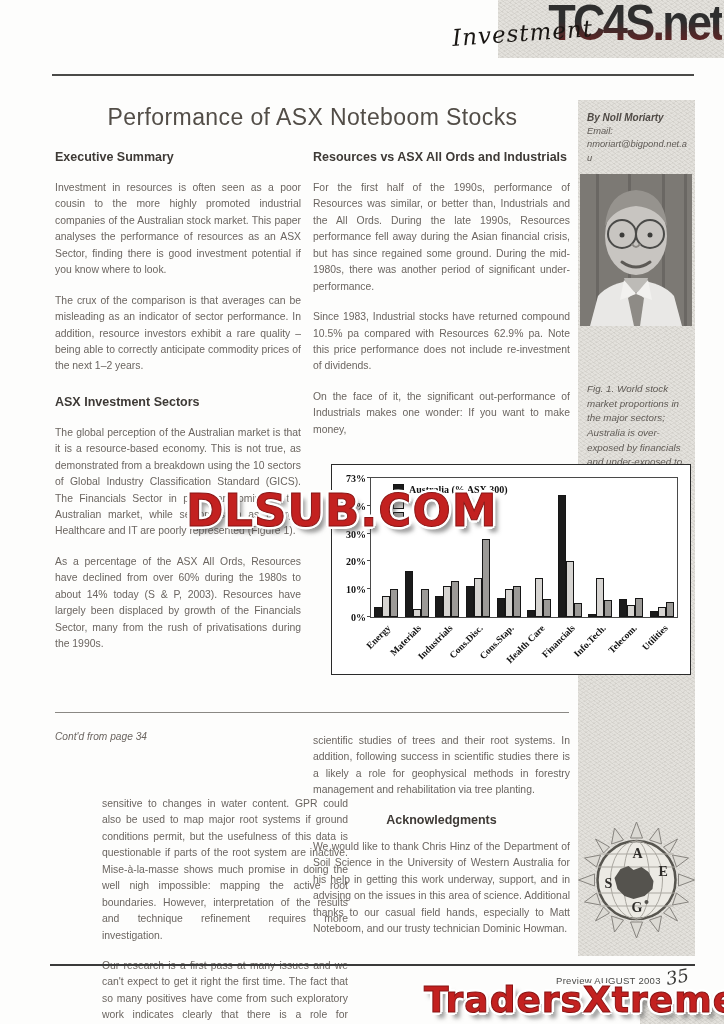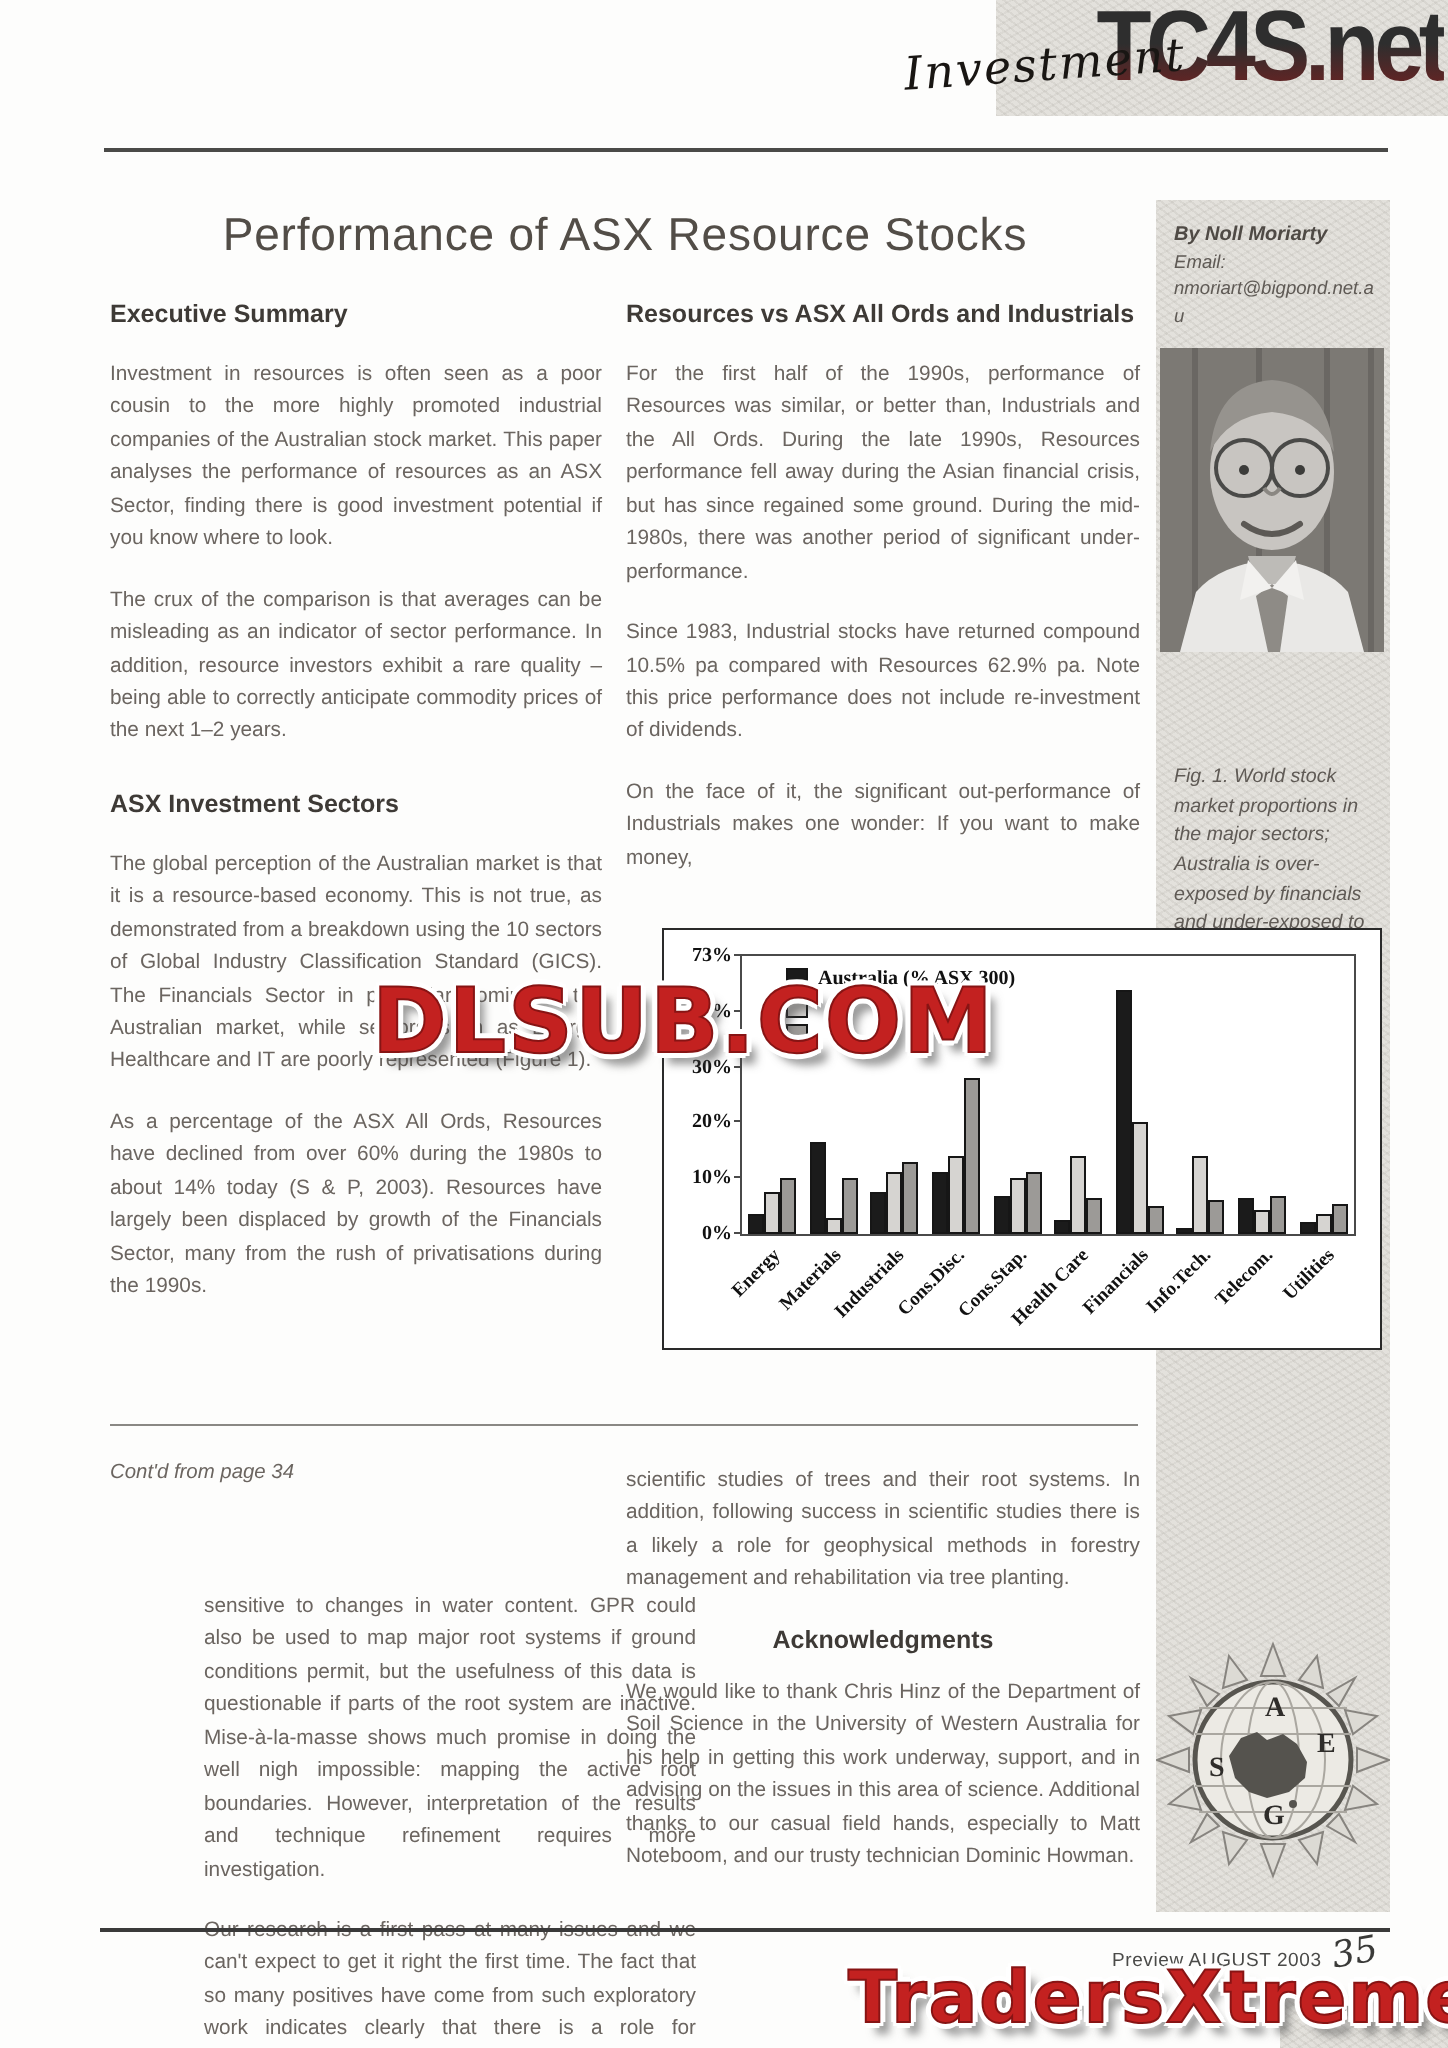--- a/index.html
+++ b/index.html
@@ -76,21 +76,21 @@
 </head>
 <body>
 
 <div id="page">
 
   <div id="header-patch" class="tex"></div>
   <div id="wm-tc4s">TC4S.net</div>
   <div id="investment-script">Investment</div>
   <div id="header-rule"></div>
 
-  <div id="page-title">Performance of ASX Resource Stocks</div>
+  <div id="page-title">Performance of ASX Noteboom Stocks</div>
 
   <div id="col-left" class="col">
     <h3 class="sec">Executive Summary</h3>
     <p class="body">Investment in resources is often seen as a poor cousin to the more highly promoted industrial companies of the Australian stock market. This paper analyses the performance of resources as an ASX Sector, finding there is good investment potential if you know where to look.</p>
     <p class="body">The crux of the comparison is that averages can be misleading as an indicator of sector performance. In addition, resource investors exhibit a rare quality – being able to correctly anticipate commodity prices of the next 1–2 years.</p>
     <h3 class="sec" style="margin-top:20px;">ASX Investment Sectors</h3>
     <p class="body">The global perception of the Australian market is that it is a resource-based economy. This is not true, as demonstrated from a breakdown using the 10 sectors of Global Industry Classification Standard (GICS). The Financials Sector in particular dominates the Australian market, while sectors such as Energy, Healthcare and IT are poorly represented (Figure 1).</p>
     <p class="body">As a percentage of the ASX All Ords, Resources have declined from over 60% during the 1980s to about 14% today (S &amp; P, 2003). Resources have largely been displaced by growth of the Financials Sector, many from the rush of privatisations during the 1990s.</p>
   </div>
 

